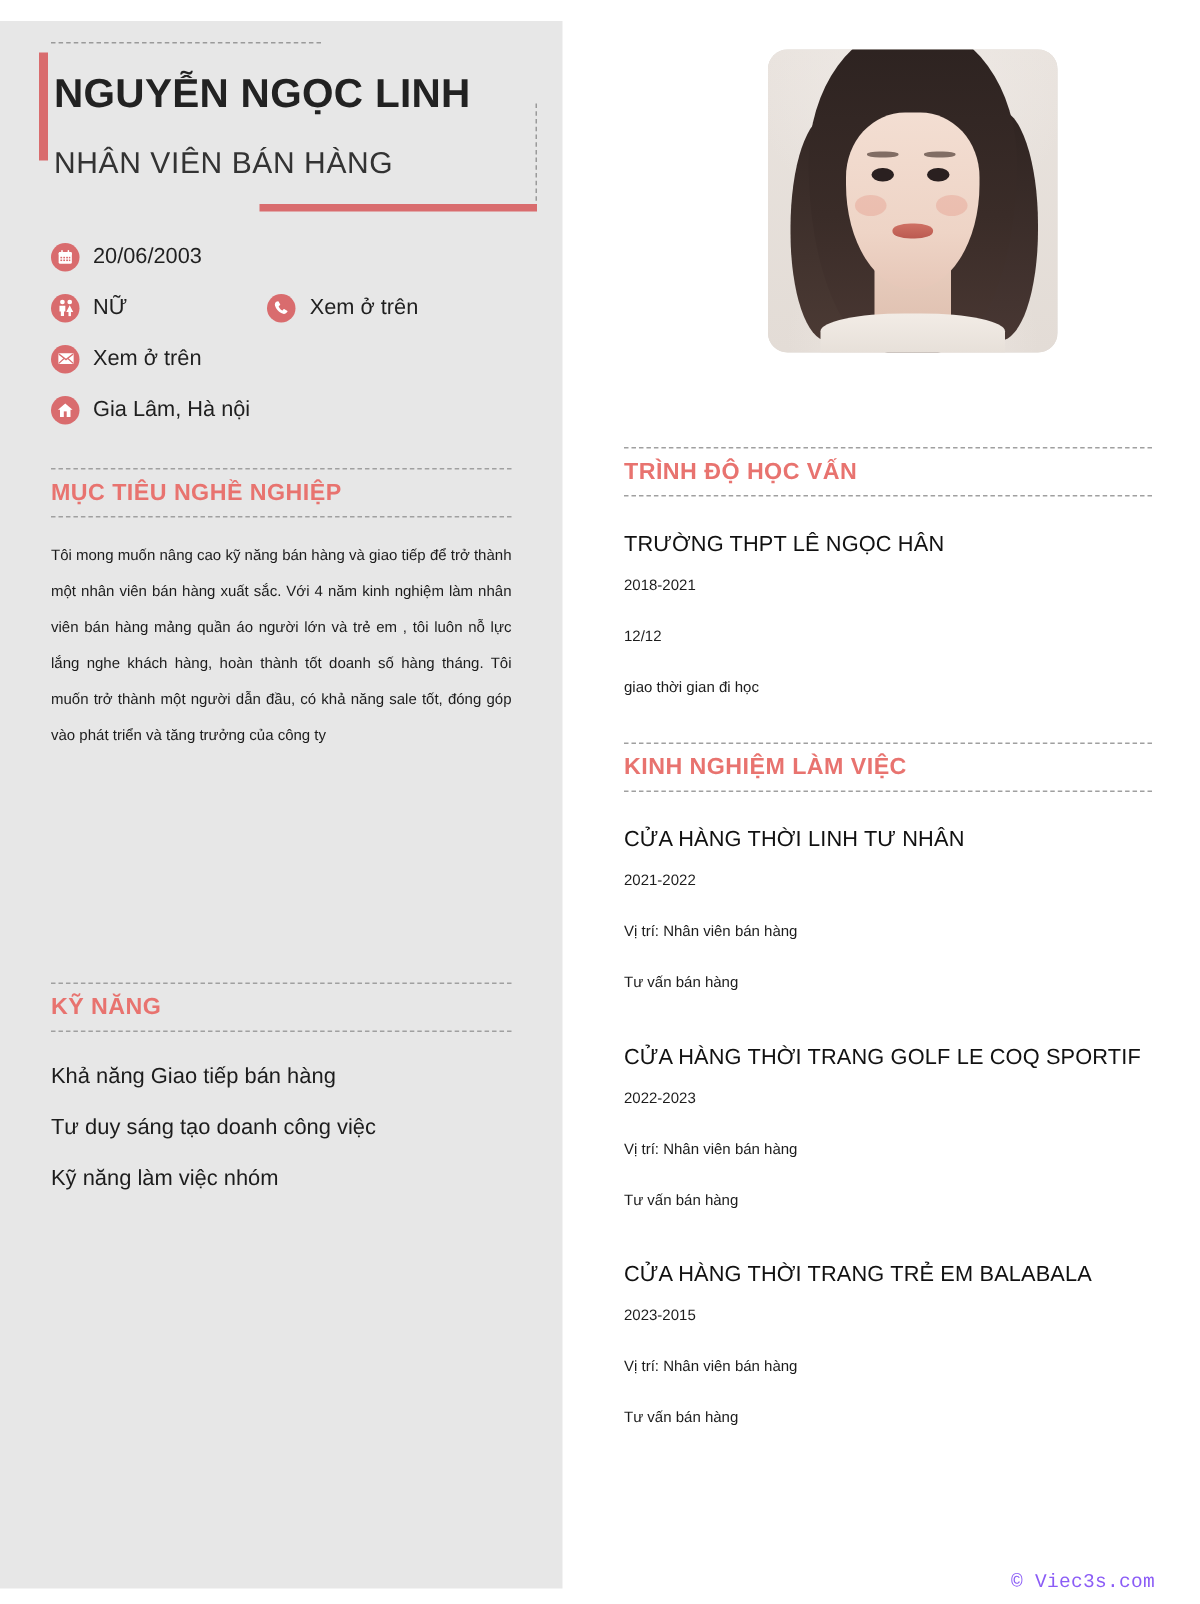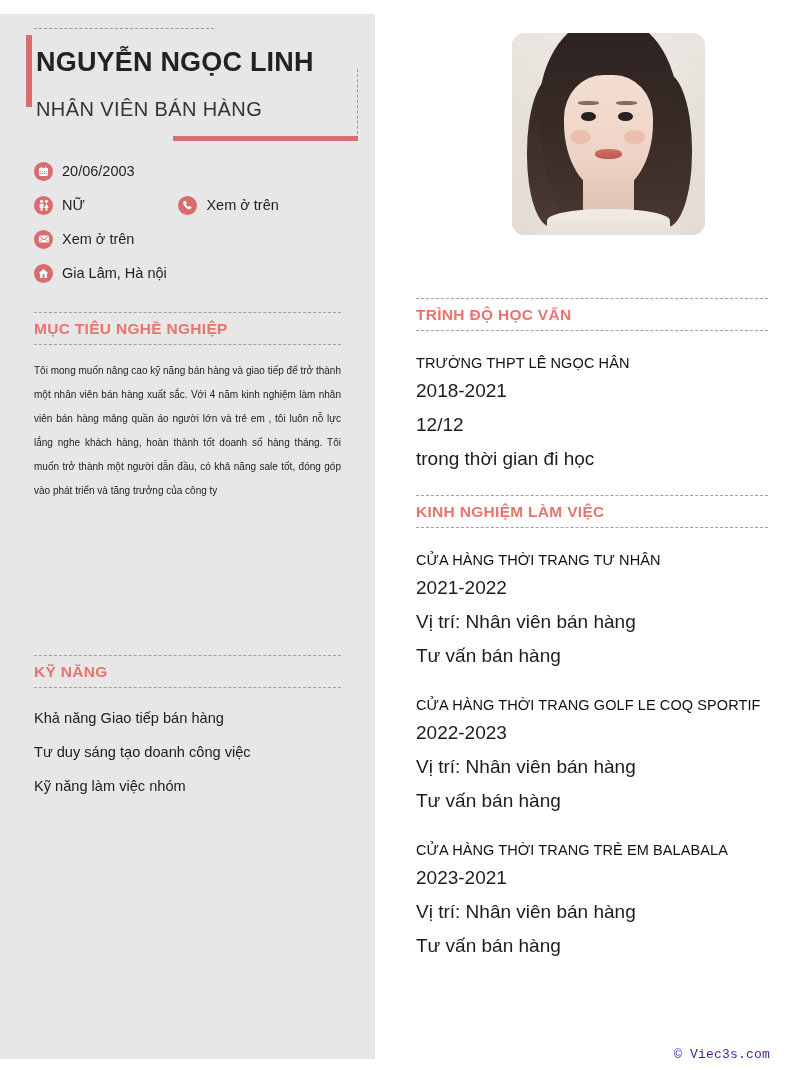--- a/index.html
+++ b/index.html
@@ -253,32 +253,32 @@
 
   .entry { margin-top: 22px; }
   .entry-title {
     font-size: 14.5px;
     font-weight: normal;
     color: #111111;
     line-height: 21px;
     letter-spacing: 0.1px;
   }
   .entry-line {
-    font-size: 19px;
+    font-size: 10px;
     color: #1c1c1c;
     line-height: 34px;
   }
 
   #footer {
     position: absolute;
     right: 30px;
     top: 1047px;
     font-family: "Liberation Mono", "DejaVu Sans Mono", monospace;
     font-size: 13px;
-    color: #4c1d95;
+    color: #8b5cf6;
     letter-spacing: 0.2px;
   }
 </style>
 </head>
 <body>
 
 <div id="cv-root">
 
   <div id="left-panel">
 
@@ -401,46 +401,46 @@
   </div>
 
   <div id="edu-section">
     <div class="sec-head">
       <span class="sec-head-text">TRÌNH ĐỘ HỌC VẤN</span>
     </div>
     <div class="entry">
       <div class="entry-title">TRƯỜNG THPT LÊ NGỌC HÂN</div>
       <div class="entry-line">2018-2021</div>
       <div class="entry-line">12/12</div>
-      <div class="entry-line">trong thời gian đi học</div>
+      <div class="entry-line">giao thời gian đi học</div>
     </div>
   </div>
 
   <div id="exp-section">
     <div class="sec-head">
       <span class="sec-head-text">KINH NGHIỆM LÀM VIỆC</span>
     </div>
 
     <div class="entry">
-      <div class="entry-title">CỬA HÀNG THỜI TRANG TƯ NHÂN</div>
+      <div class="entry-title">CỬA HÀNG THỜI LINH TƯ NHÂN</div>
       <div class="entry-line">2021-2022</div>
       <div class="entry-line">Vị trí: Nhân viên bán hàng</div>
       <div class="entry-line">Tư vấn bán hàng</div>
     </div>
 
     <div class="entry">
       <div class="entry-title">CỬA HÀNG THỜI TRANG GOLF LE COQ SPORTIF</div>
       <div class="entry-line">2022-2023</div>
       <div class="entry-line">Vị trí: Nhân viên bán hàng</div>
       <div class="entry-line">Tư vấn bán hàng</div>
     </div>
 
     <div class="entry">
       <div class="entry-title">CỬA HÀNG THỜI TRANG TRẺ EM BALABALA</div>
-      <div class="entry-line">2023-2021</div>
+      <div class="entry-line">2023-2015</div>
       <div class="entry-line">Vị trí: Nhân viên bán hàng</div>
       <div class="entry-line">Tư vấn bán hàng</div>
     </div>
   </div>
 
   <div id="footer">© Viec3s.com</div>
 
 </div>
 
 </body></html>

